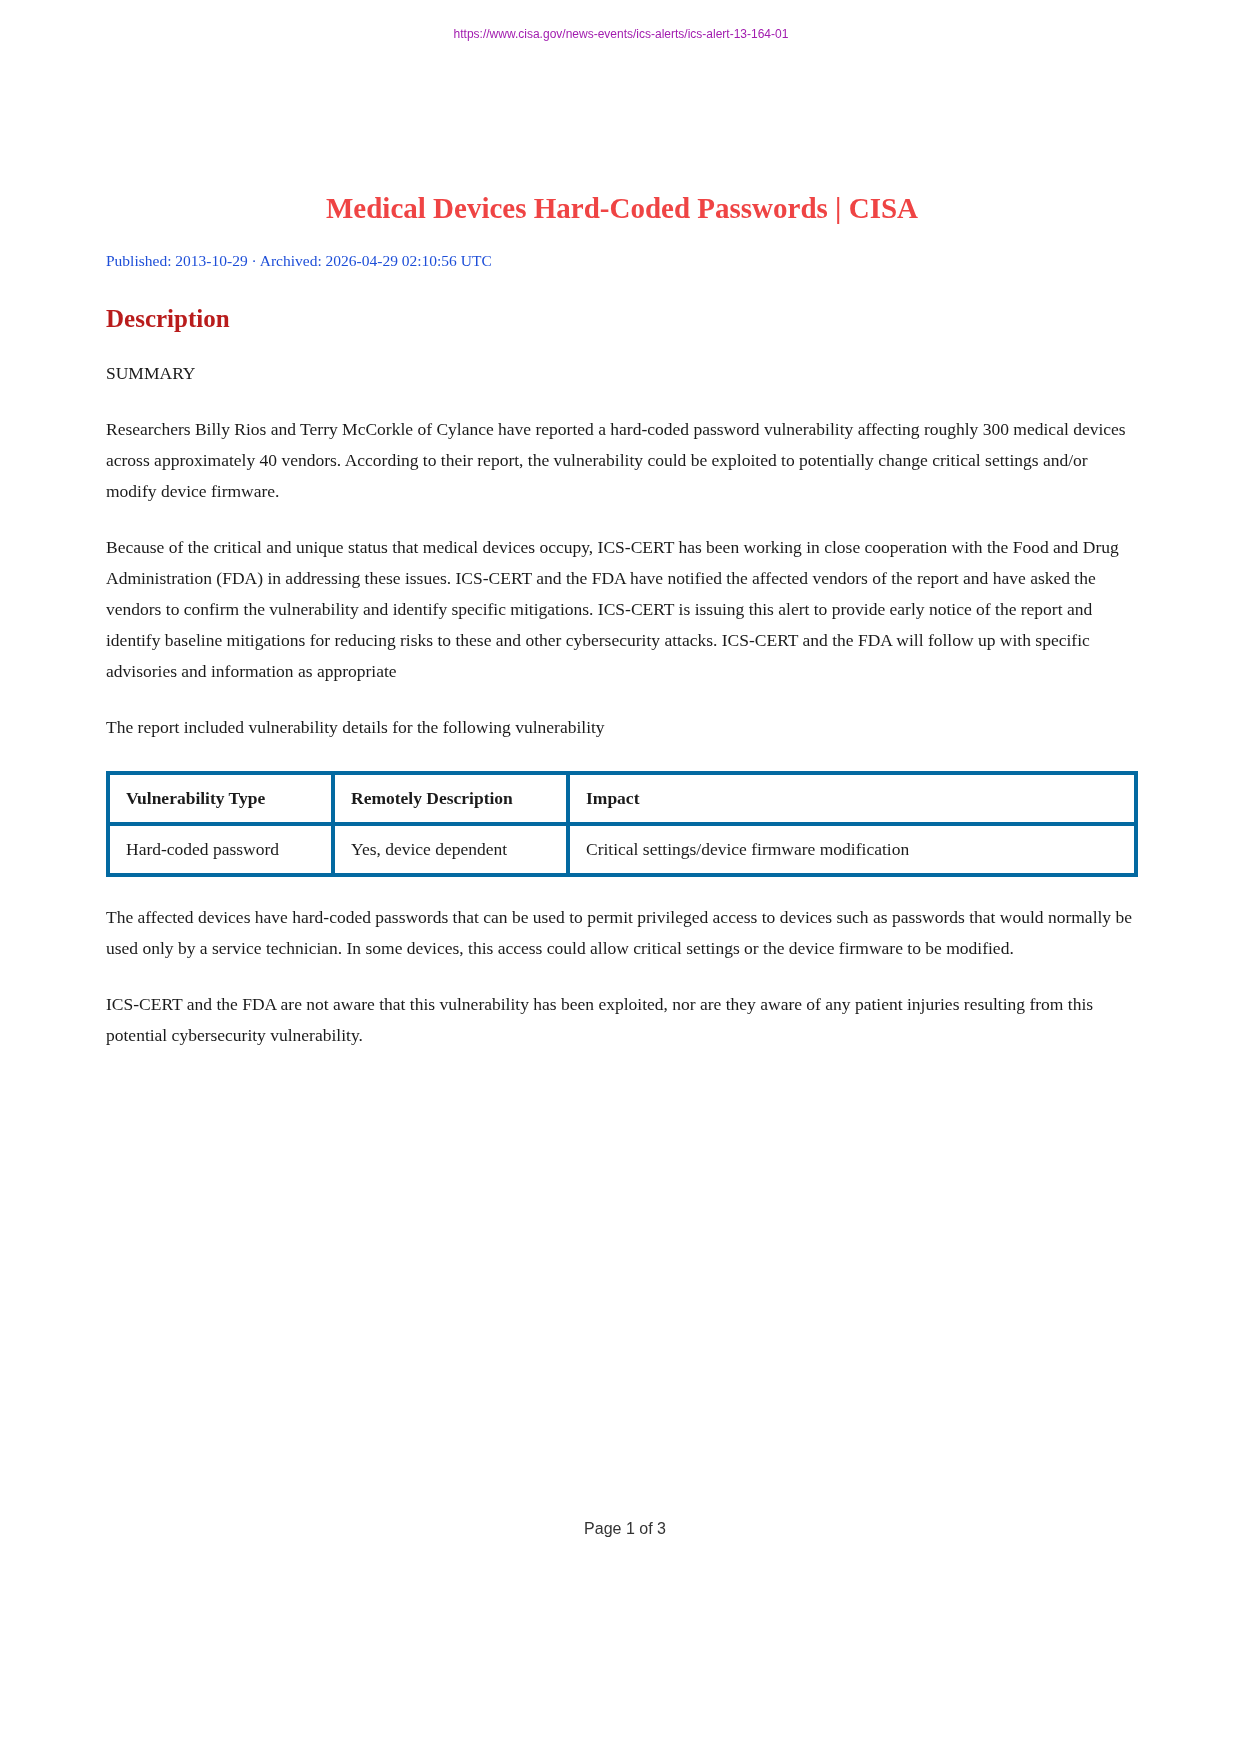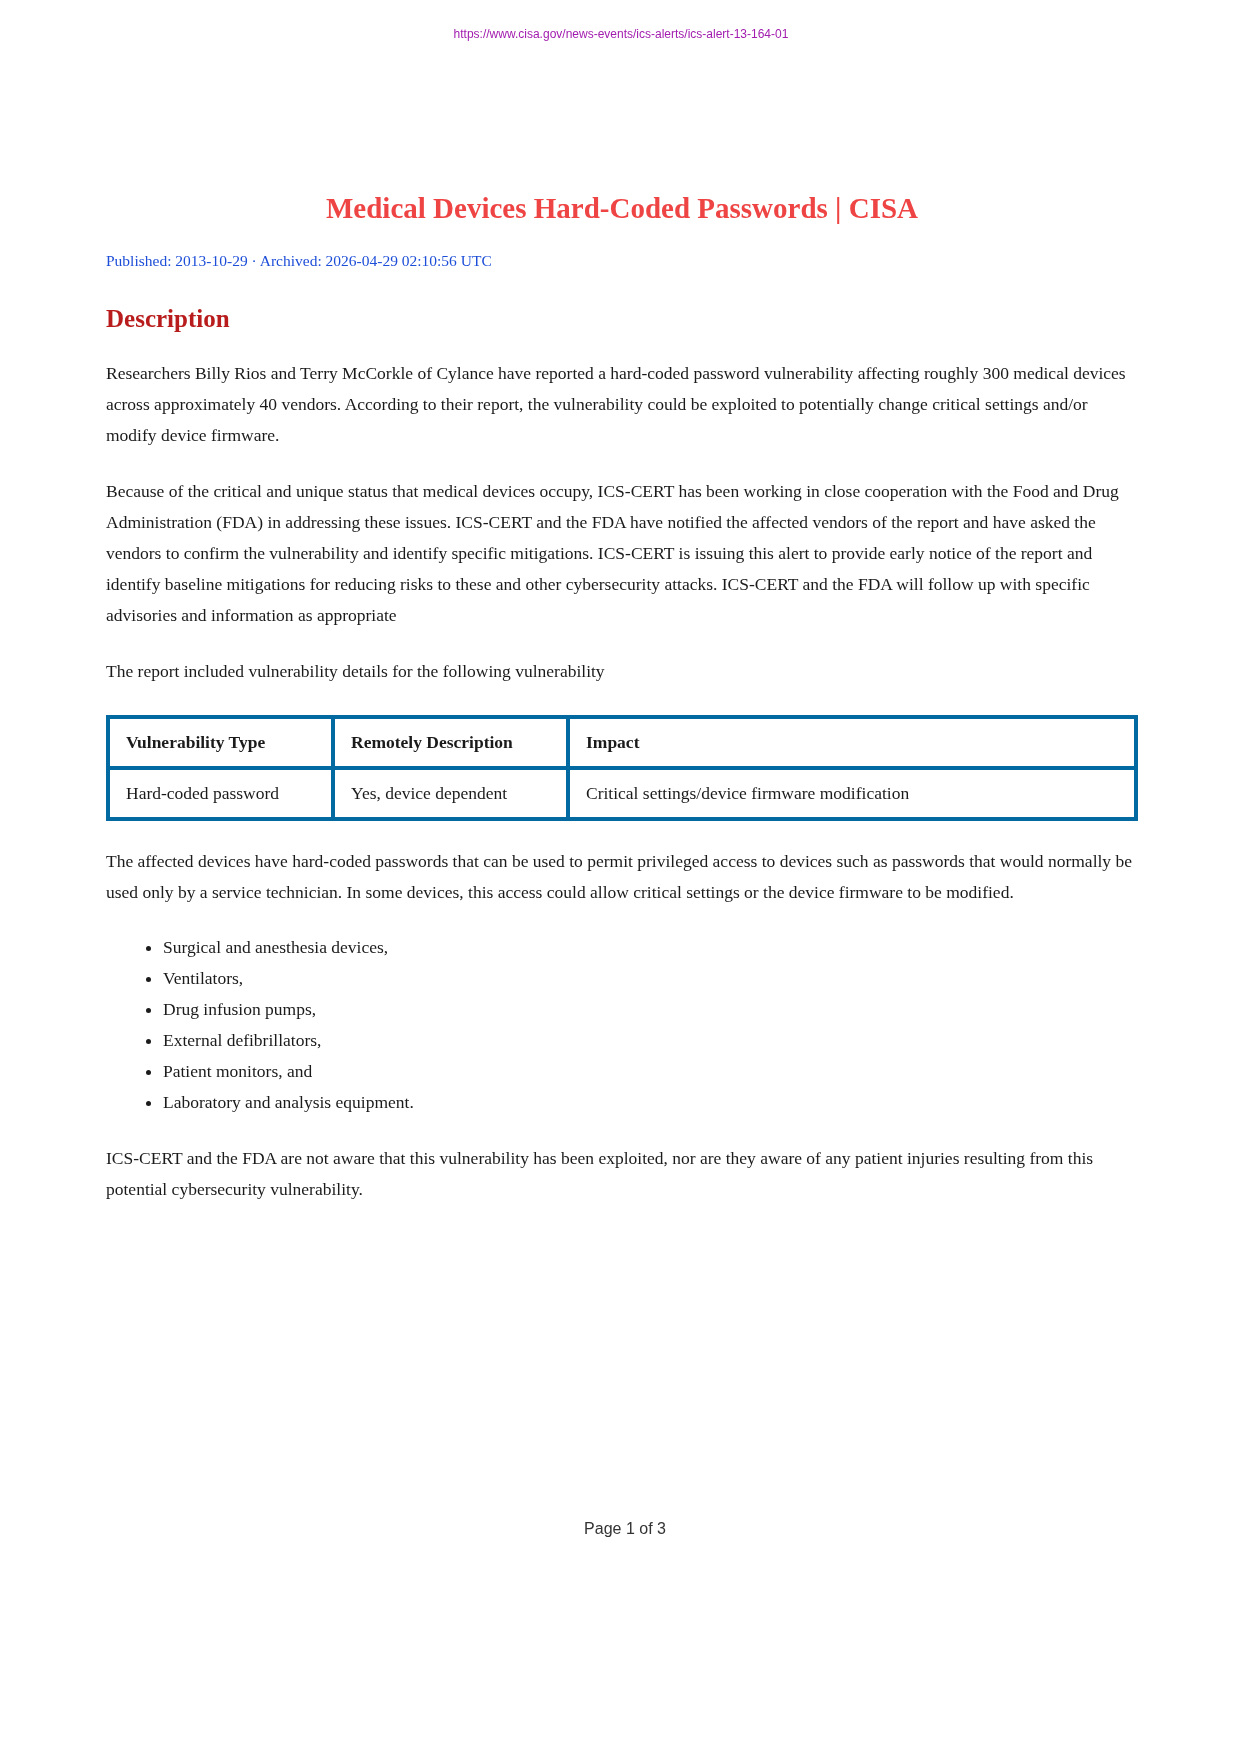--- a/index.html
+++ b/index.html
@@ -96,20 +96,21 @@
 <div class="doc-url">https://www.cisa.gov/news-events/ics-alerts/ics-alert-13-164-01</div>
 
 <div class="content">
   <h1 class="title">Medical Devices Hard-Coded Passwords | CISA</h1>
 
   <div class="meta">Published: 2013-10-29 · Archived: 2026-04-29 02:10:56 UTC</div>
 
   <h2 class="section">Description</h2>
 
 
+  <p class="para">SUMMARY</p>
 
   <p class="para">Researchers Billy Rios and Terry McCorkle of Cylance have reported a hard-coded password vulnerability affecting roughly 300 medical devices across approximately 40 vendors. According to their report, the vulnerability could be exploited to potentially change critical settings and/or modify device firmware.</p>
 
   <p class="para">Because of the critical and unique status that medical devices occupy, ICS-CERT has been working in close cooperation with the Food and Drug Administration (FDA) in addressing these issues. ICS-CERT and the FDA have notified the affected vendors of the report and have asked the vendors to confirm the vulnerability and identify specific mitigations. ICS-CERT is issuing this alert to provide early notice of the report and identify baseline mitigations for reducing risks to these and other cybersecurity attacks. ICS-CERT and the FDA will follow up with specific advisories and information as appropriate</p>
 
   <p class="para">The report included vulnerability details for the following vulnerability</p>
 
   <table class="vuln-table">
     <colgroup>
       <col class="c1">
@@ -128,25 +129,17 @@
         <td>Hard-coded password</td>
         <td>Yes, device dependent</td>
         <td>Critical settings/device firmware modification</td>
       </tr>
     </tbody>
   </table>
 
   <p class="para">The affected devices have hard-coded passwords that can be used to permit privileged access to devices such as passwords that would normally be used only by a service technician. In some devices, this access could allow critical settings or the device firmware to be modified.</p>
 
 
-  <ul class="cats">
-    <li>Surgical and anesthesia devices,</li>
-    <li>Ventilators,</li>
-    <li>Drug infusion pumps,</li>
-    <li>External defibrillators,</li>
-    <li>Patient monitors, and</li>
-    <li>Laboratory and analysis equipment.</li>
-  </ul>
 
   <p class="para">ICS-CERT and the FDA are not aware that this vulnerability has been exploited, nor are they aware of any patient injuries resulting from this potential cybersecurity vulnerability.</p>
 </div>
 
 <div class="footer">Page 1 of 3</div>
 
 </body></html>

